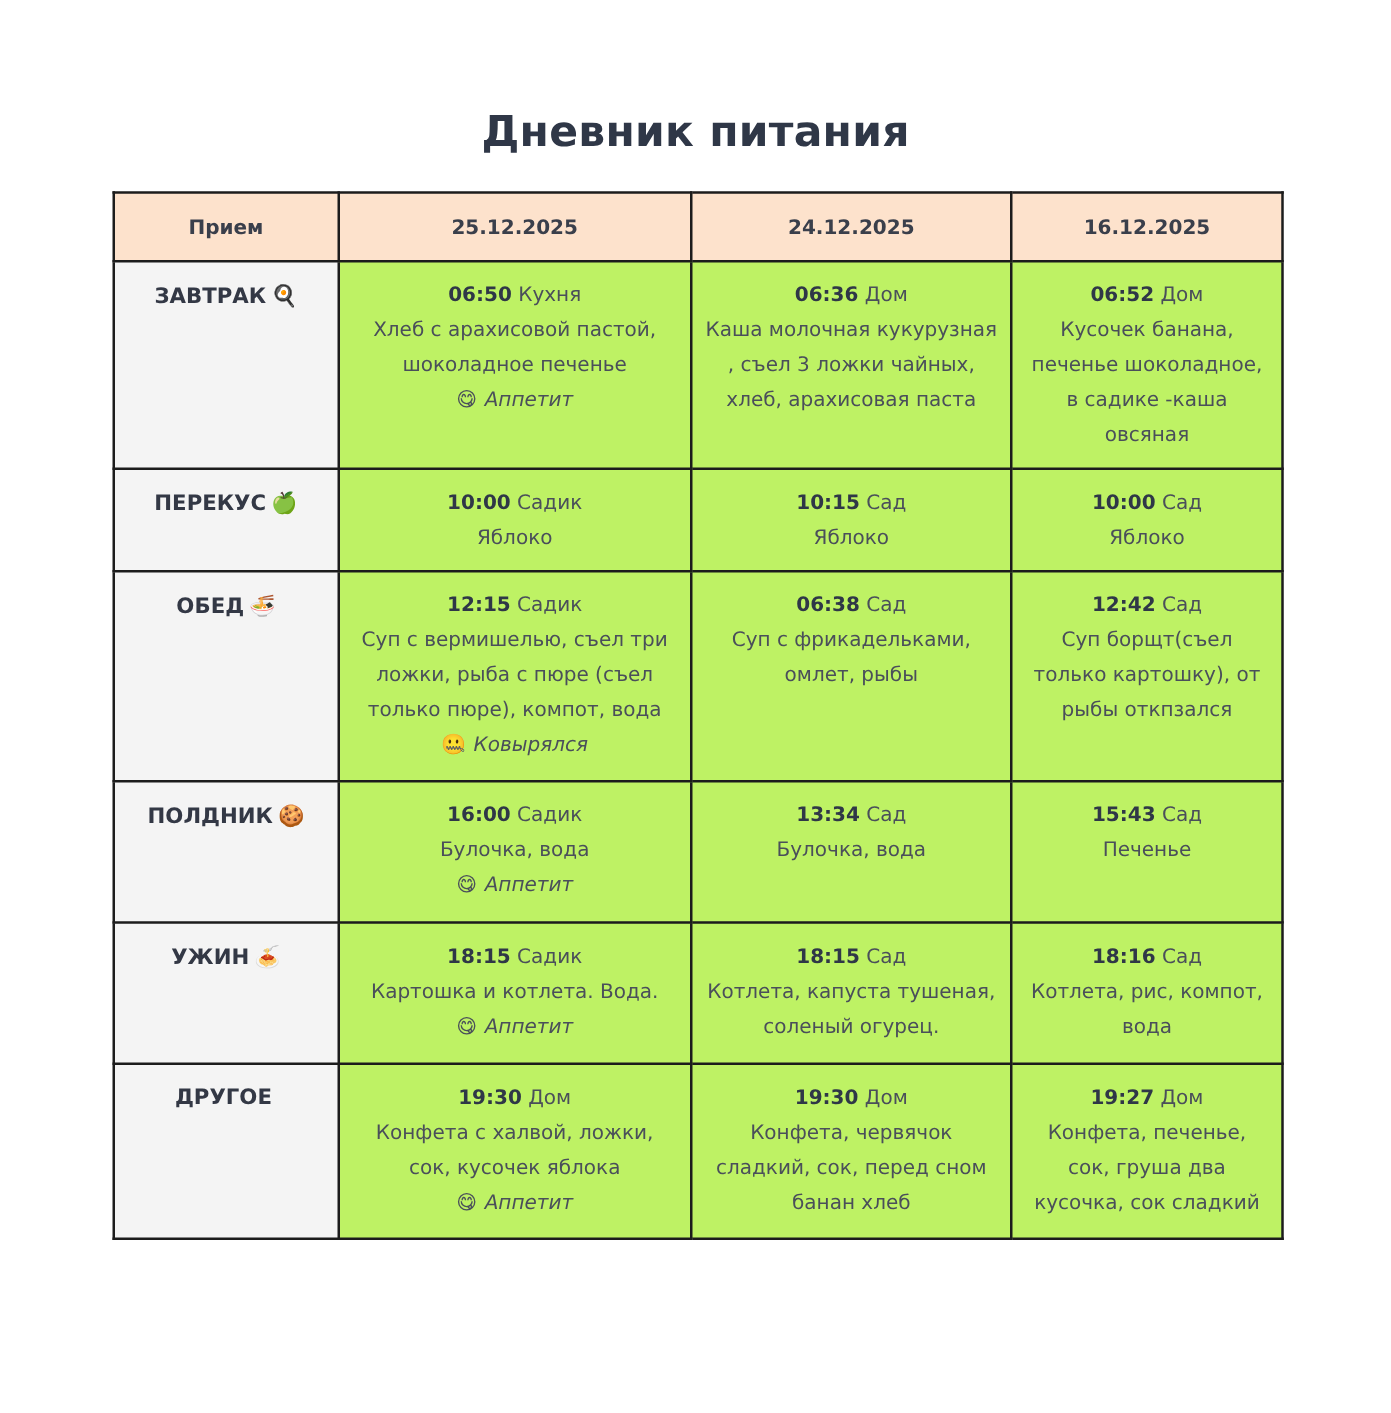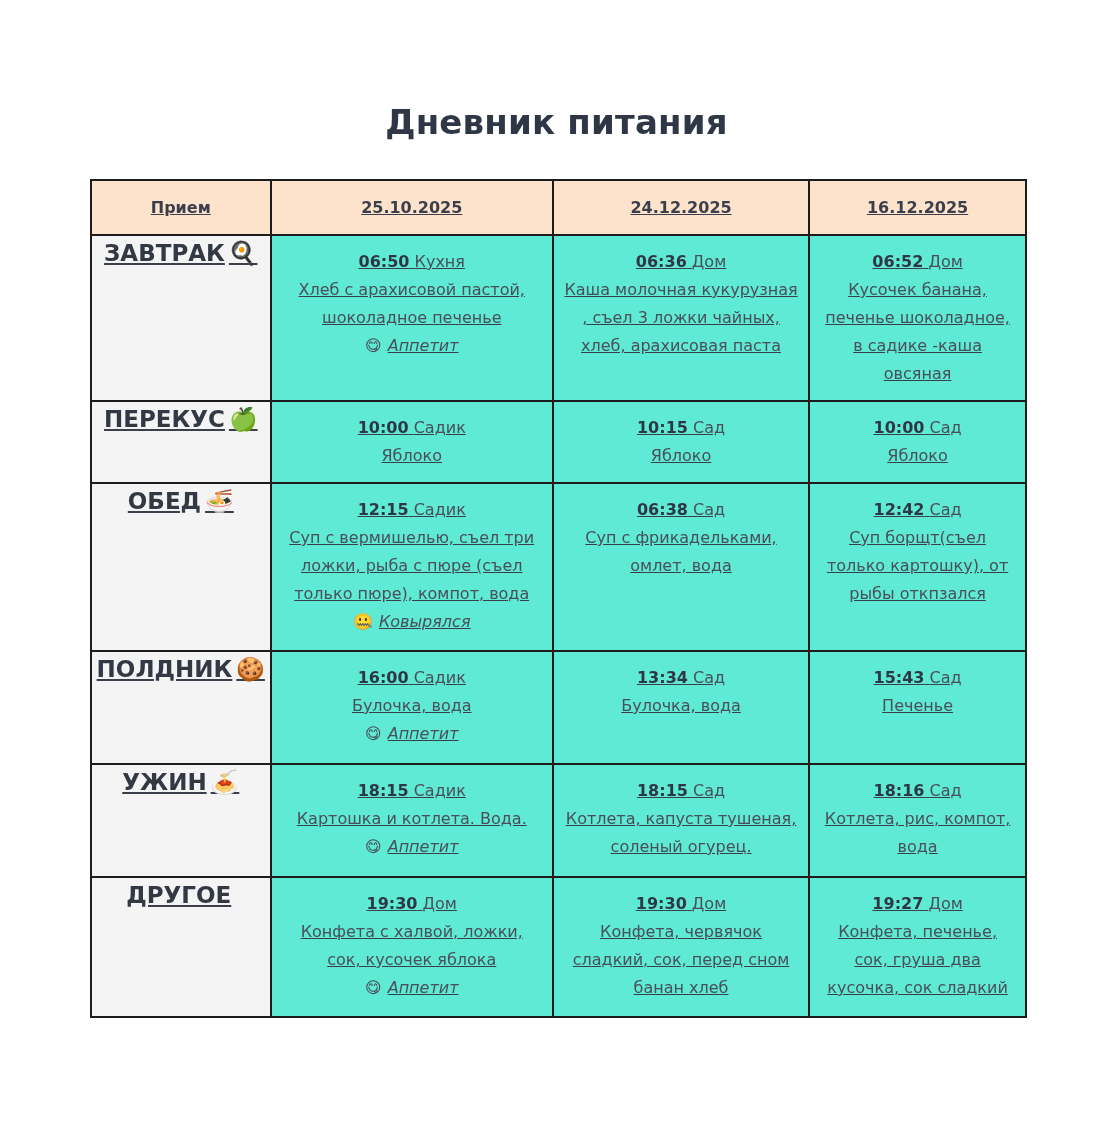--- a/index.html
+++ b/index.html
@@ -1,22 +1,22 @@
 <!DOCTYPE html>
 <html><head>
 <meta charset="utf-8">
 <style>
   html, body { margin: 0; padding: 0; background: #ffffff; }
   body { width: 1113px; height: 1130px; position: relative; font-family: "DejaVu Sans", sans-serif; color: #3a3f4b; }
-  .title { position: absolute; top: 102px; left: 0; width: 1113px; text-align: center; font-size: 34px; font-weight: bold; color: #2f3747; letter-spacing: 0.2px; }
-  table.diary { position: absolute; top: 179px; left: 90px; width: 937px; border-collapse: collapse; table-layout: fixed; text-decoration: underline; }
+  .title { position: absolute; top: 86px; left: 0; width: 1113px; text-align: center; font-size: 34px; font-weight: bold; color: #2f3747; letter-spacing: 0.2px; }
+  table.diary { position: absolute; top: 153px; left: 90px; width: 937px; border-collapse: collapse; table-layout: fixed; }
   table.diary th, table.diary td { border: 2px solid #1c1c1c; text-align: center; vertical-align: top; }
   table.diary thead th { background: #fde2cc; height: 51px; vertical-align: middle; font-size: 16px; font-weight: bold; color: #3a3f4b; }
-  th.meal { background: #f4f4f4; font-size: 23px; font-weight: bold; color: #333845; padding-top: 4px; }
-  td.cell { background: #5eead4; font-size: 16px; line-height: 28px; color: #4a4f5a; padding: 12px 10px 10px 10px; margin-left: 48px; }
+  th.meal { background: #f4f4f4; font-size: 17px; font-weight: bold; color: #333845; padding-top: 16px; }
+  td.cell { background: #bef264; font-size: 16px; line-height: 28px; color: #4a4f5a; padding: 12px 10px 10px 10px; margin-left: 48px; }
   .time { font-weight: bold; color: #2f3747; }
   .mood { font-style: italic; color: #4a4f5a; text-align: center; }
   .emoji { font-style: normal; display: inline-block; margin-right: 6px; }
   .meal-emoji { margin-left: 4px; font-weight: normal; }
   .c0 { width: 178px; } .c1 { width: 280px; } .c2 { width: 254px; } .c3 { width: 215px; }
 </style>
 </head>
 <body>
 
 <div class="title">Дневник питания</div>
@@ -24,21 +24,21 @@
 <table class="diary">
   <colgroup>
       <col class="c0">
       <col class="c1">
       <col class="c2">
       <col class="c3">
     </colgroup>
   <thead>
     <tr>
       <th>Прием</th>
-      <th>25.10.2025</th>
+      <th>25.12.2025</th>
       <th>24.12.2025</th>
       <th>16.12.2025</th>
     </tr>
   </thead>
   <tbody id="tbody">
       <tr style="height: 166px;">
         <th class="meal"><span>ЗАВТРАК</span><span class="meal-emoji">🍳</span></th>
         <td class="cell">
           <div><span class="time">06:50</span> <span>Кухня</span></div>
           <div>Хлеб с арахисовой пастой, шоколадное печенье</div>
@@ -70,21 +70,21 @@
       </tr>
       <tr style="height: 168px;">
         <th class="meal"><span>ОБЕД</span><span class="meal-emoji">🍜</span></th>
         <td class="cell">
           <div><span class="time">12:15</span> <span>Садик</span></div>
           <div>Суп с вермишелью, съел три ложки, рыба с пюре (съел только пюре), компот, вода</div>
           <div class="mood"><span class="emoji">🤐</span><span>Ковырялся</span></div>
         </td>
         <td class="cell">
           <div><span class="time">06:38</span> <span>Сад</span></div>
-          <div>Суп с фрикадельками, омлет, вода</div>
+          <div>Суп с фрикадельками, омлет, рыбы</div>
         </td>
         <td class="cell">
           <div><span class="time">12:42</span> <span>Сад</span></div>
           <div>Суп борщт(съел только картошку), от рыбы откпзался</div>
         </td>
       </tr>
       <tr style="height: 113px;">
         <th class="meal"><span>ПОЛДНИК</span><span class="meal-emoji">🍪</span></th>
         <td class="cell">
           <div><span class="time">16:00</span> <span>Садик</span></div>

